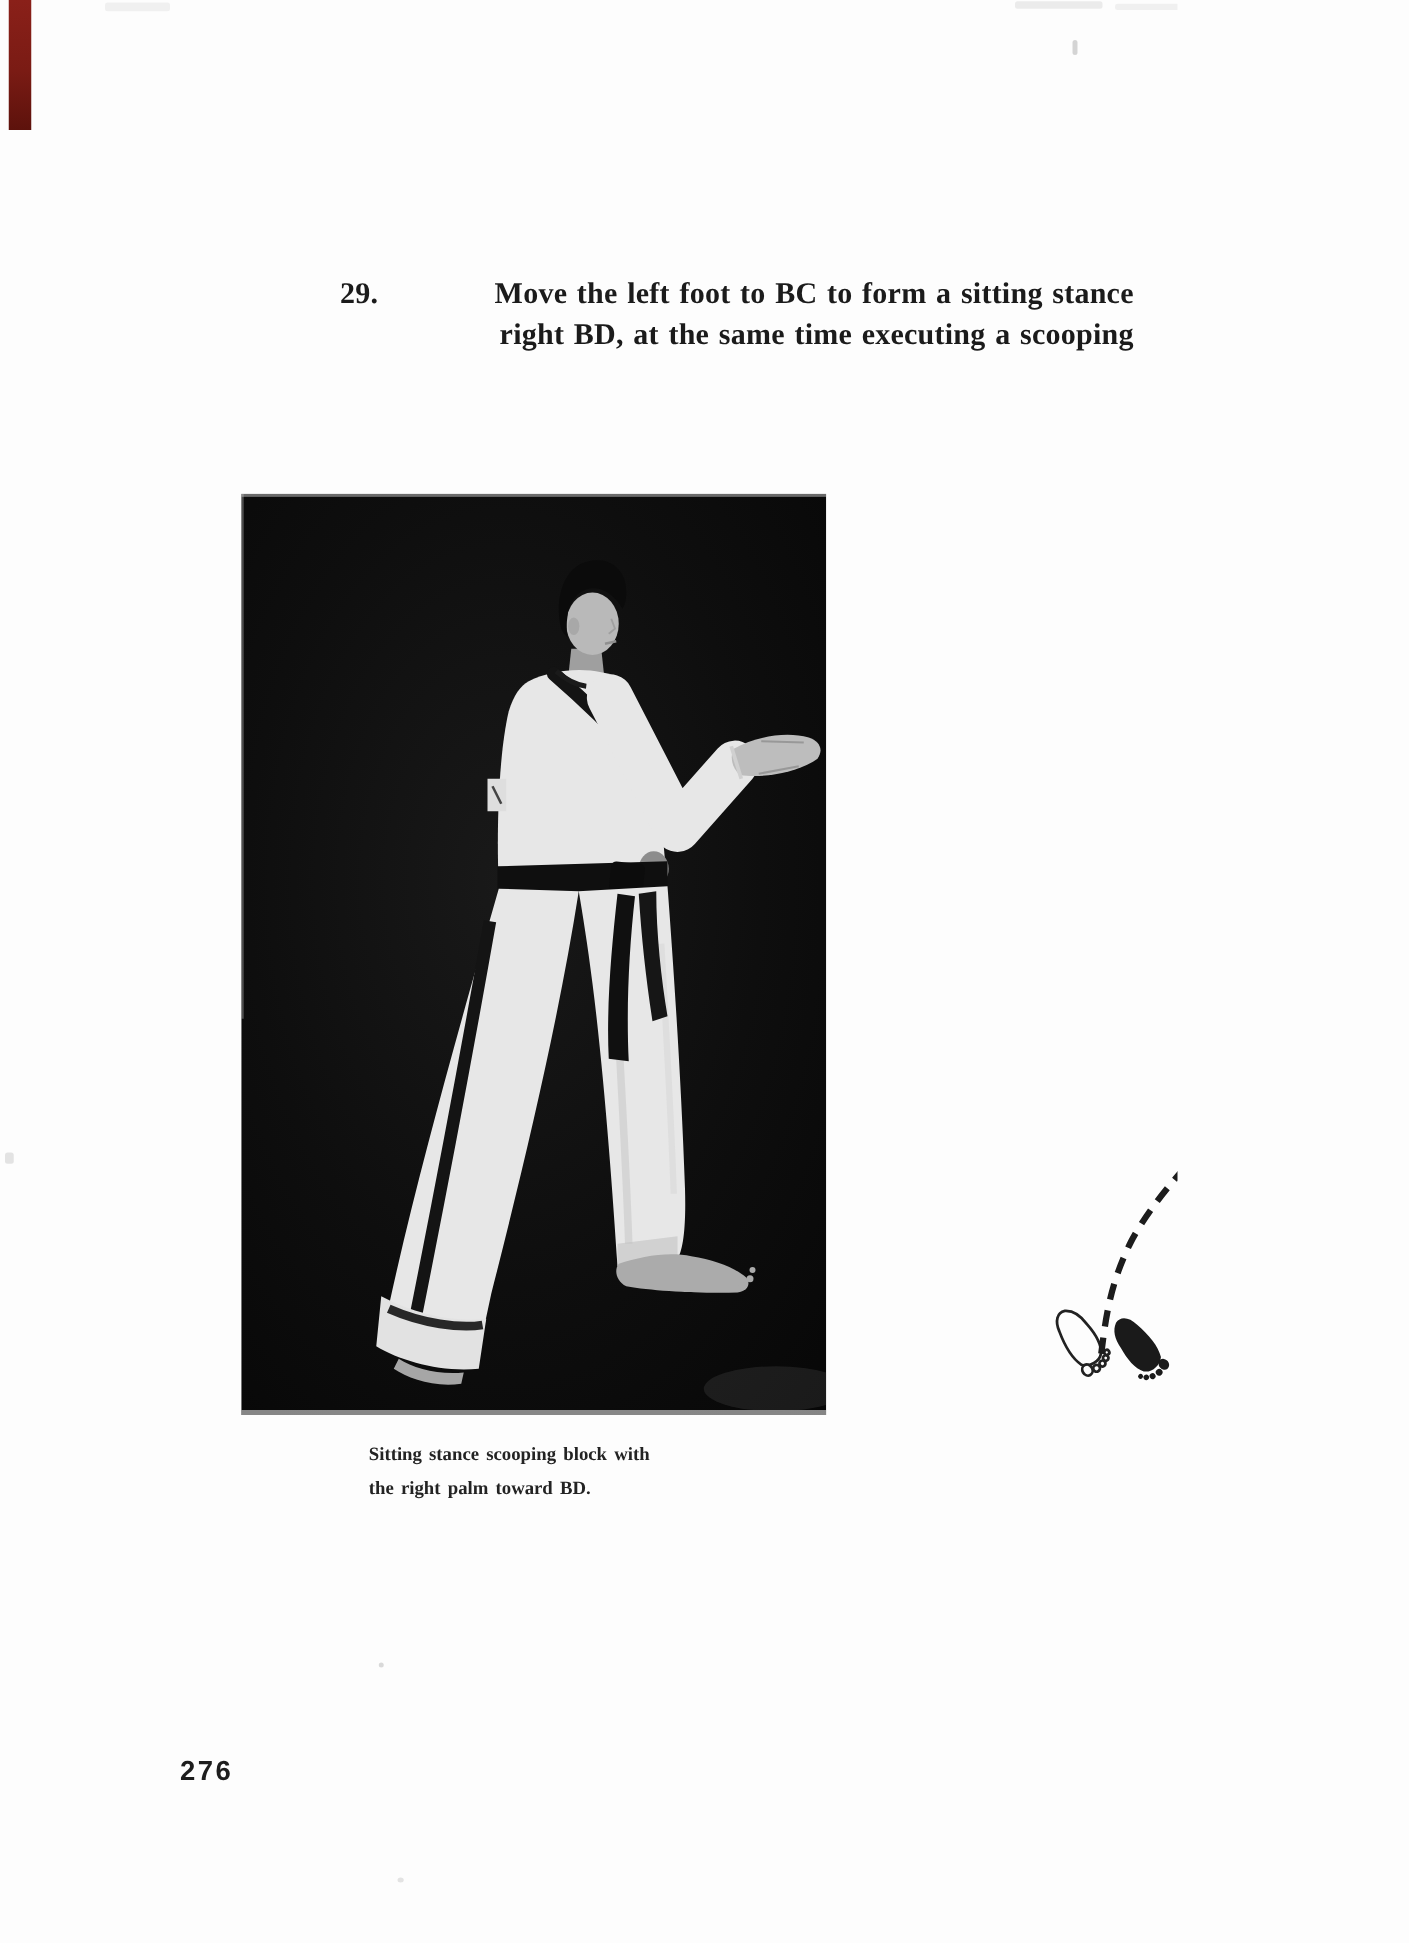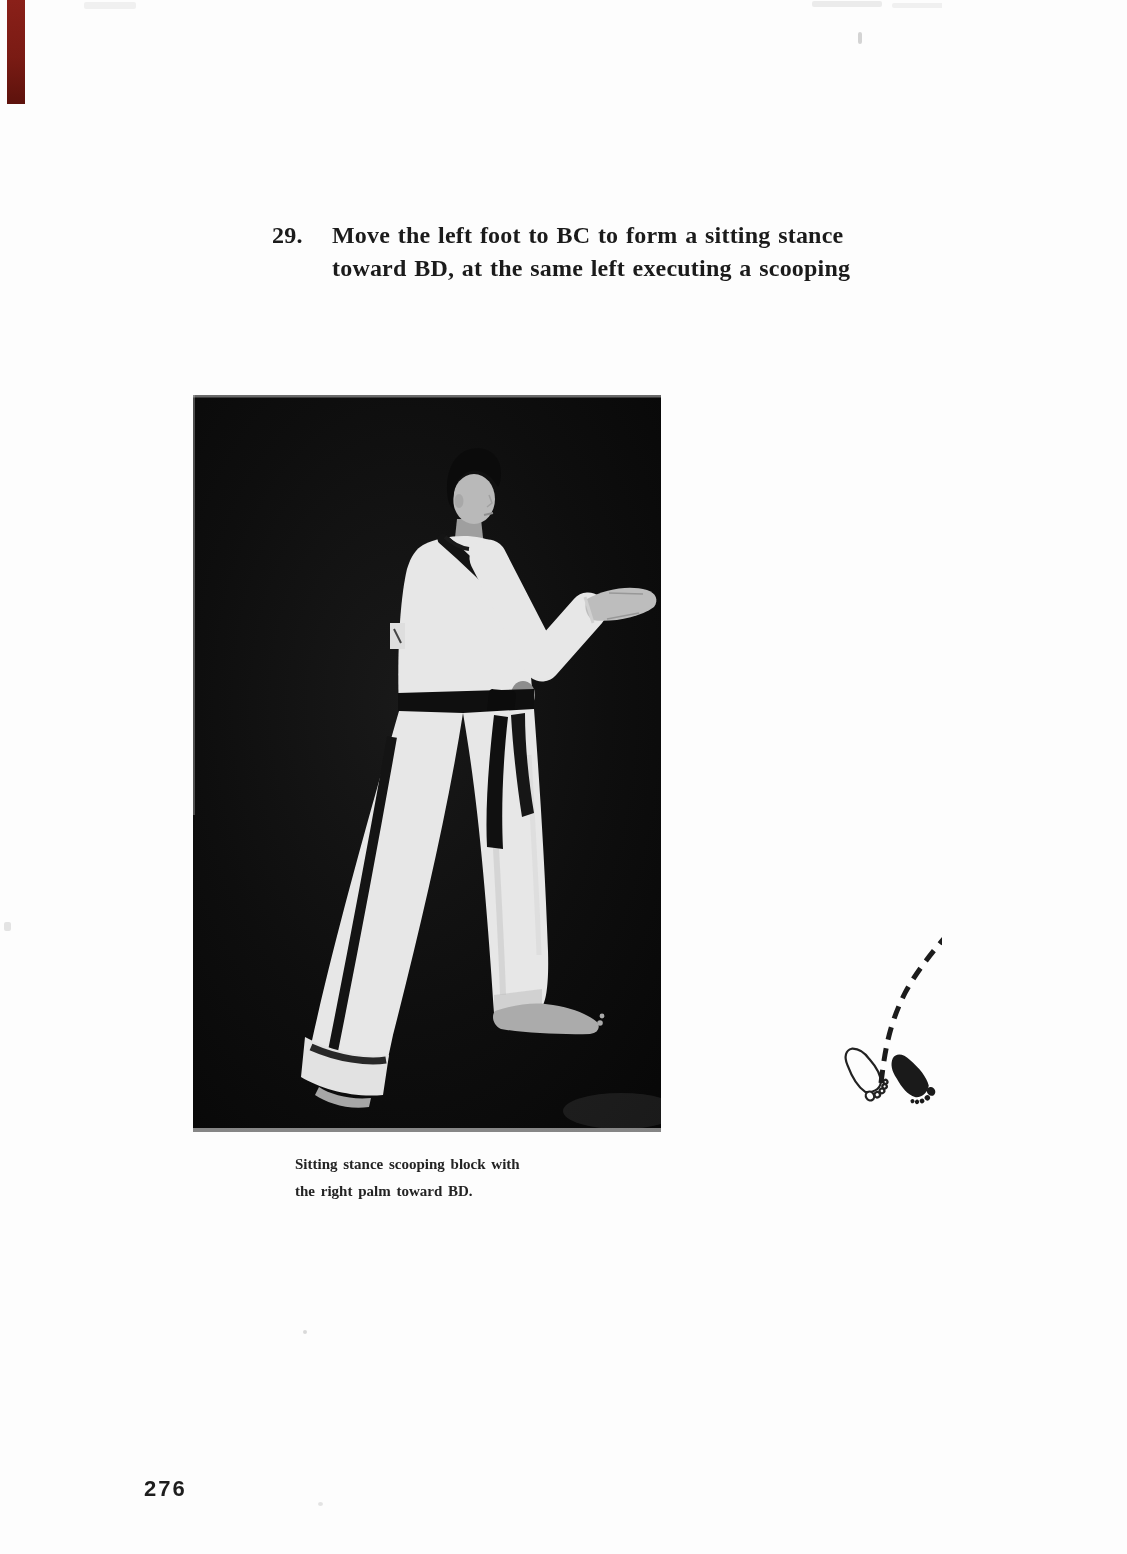--- a/index.html
+++ b/index.html
@@ -6,31 +6,31 @@
   .page{position:relative;width:942px;height:1554px;background:#fdfdfd;overflow:hidden;
         font-family:"Liberation Serif",serif;color:#1c1c1c;}
   
   .red-strip{position:absolute;left:7px;top:0;width:18px;height:104px;
              background:linear-gradient(180deg,#8a2019 0%,#7a1b14 55%,#5d120c 100%);}
   .smudge{position:absolute;background:#000;border-radius:2px;}
   
   .instr{position:absolute;left:272px;top:219px;display:flex;font-weight:700;
          font-size:24px;line-height:33px;letter-spacing:.2px;word-spacing:1.5px;color:#1b1b1b;}
   .instr .num{width:60px;flex:0 0 60px;}
-  .instr .lines{width:575px;}
+  .instr .lines{width:575px;text-align:right;}
   
   .photo{position:absolute;left:193px;top:395px;width:468px;height:737px;}
   .photo svg{display:block;}
   
   .caption{position:absolute;left:295px;top:1151px;font-weight:700;font-size:15px;
            line-height:27px;word-spacing:2px;color:#232323;}
   
   .diagram{position:absolute;left:825px;top:815px;width:230px;height:300px;}
   
-  .pagenum{position:absolute;left:144px;top:1476px;font-family:"Liberation Sans",sans-serif;
+  .pagenum{position:absolute;left:144px;top:1404px;font-family:"Liberation Sans",sans-serif;
            font-weight:700;font-size:22px;letter-spacing:2px;color:#1d1d1d;}
 </style>
 </head>
 <body>
 
 <div class="page">
 
   <div class="red-strip"></div>
   <div class="smudge" style="left:84px;top:2px;width:52px;height:7px;opacity:.05;"></div>
   <div class="smudge" style="left:812px;top:1px;width:70px;height:6px;opacity:.07;"></div>
@@ -39,21 +39,21 @@
   <div class="smudge" style="left:1098px;top:22px;width:10px;height:5px;opacity:.08;"></div>
   <div class="smudge" style="left:858px;top:32px;width:4px;height:12px;opacity:.16;"></div>
   <div class="smudge" style="left:4px;top:922px;width:7px;height:9px;opacity:.10;"></div>
   <div class="smudge" style="left:303px;top:1330px;width:4px;height:4px;opacity:.14;border-radius:50%;"></div>
   <div class="smudge" style="left:318px;top:1502px;width:5px;height:4px;opacity:.10;border-radius:50%;"></div>
 
   <div class="instr">
     <div class="num">29.</div>
     <div class="lines">
       <div>Move the left foot to BC to form a sitting stance</div>
-      <div>toward BD, at the same left executing a scooping</div>
+      <div>right BD, at the same time executing a scooping</div>
     </div>
   </div>
 
   <div class="photo">
     <svg width="468" height="737" viewBox="0 0 468 737" xmlns="http://www.w3.org/2000/svg">
       <defs>
         <radialGradient id="pbg" cx="0.45" cy="0.42" r="0.8">
           <stop offset="0" stop-color="#191919"></stop>
           <stop offset="0.55" stop-color="#0e0e0e"></stop>
           <stop offset="1" stop-color="#070707"></stop>

